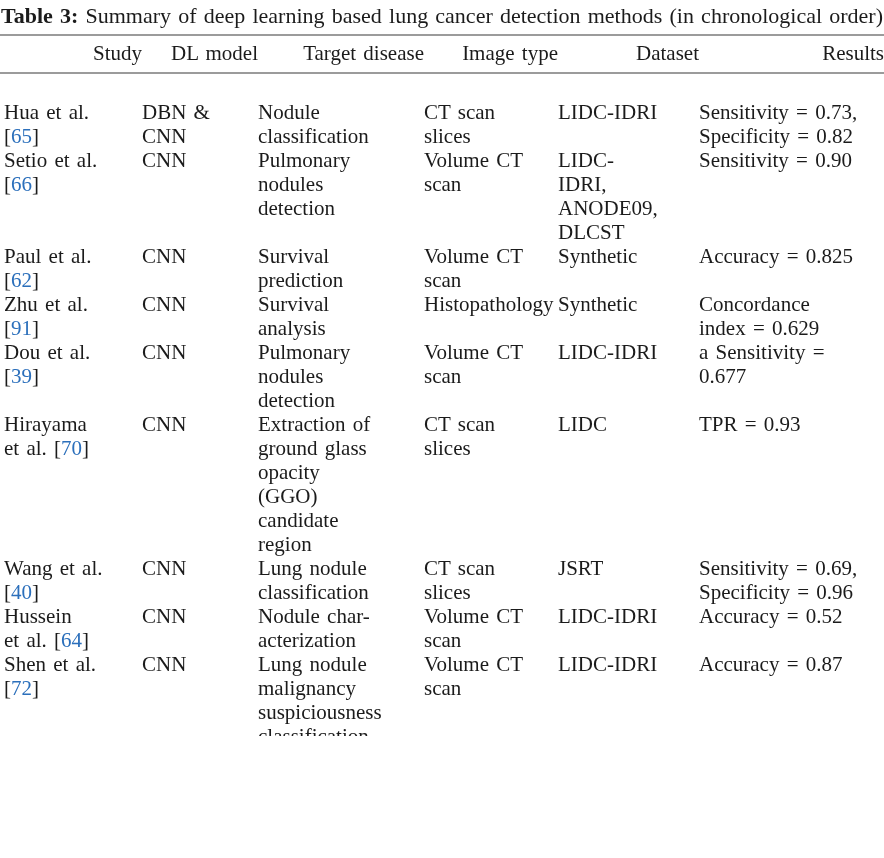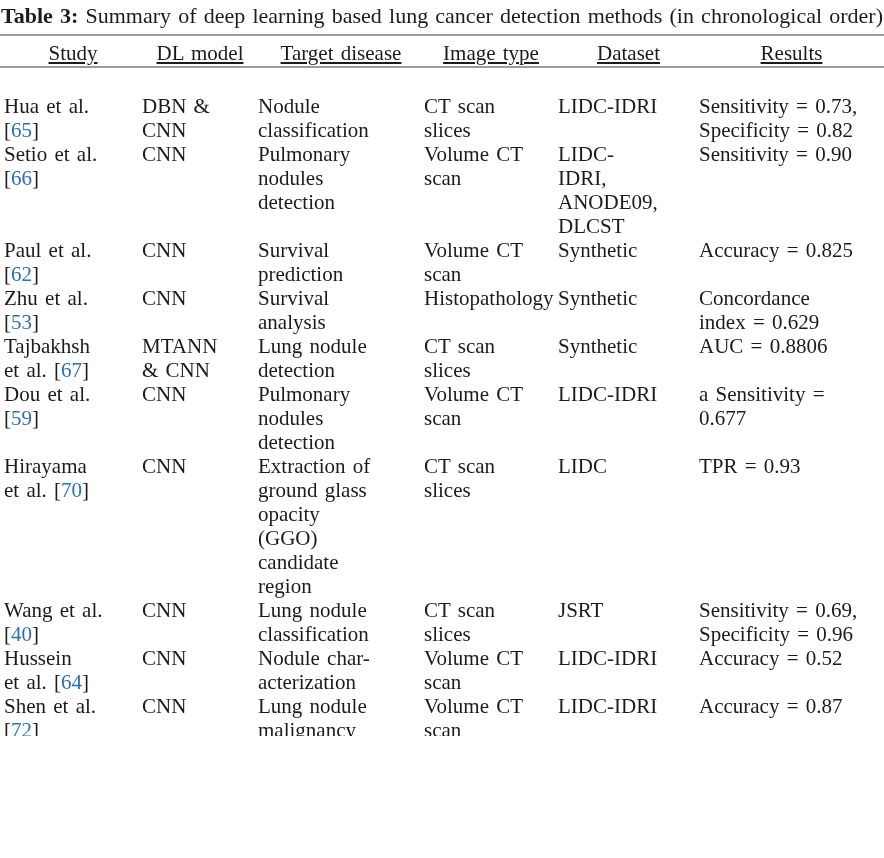--- a/index.html
+++ b/index.html
@@ -35,26 +35,25 @@
     width:884px;
     table-layout:fixed;
     border-collapse:collapse;
     border-top:2px solid var(--rule);
     border-bottom:2px solid var(--rule);
     font-size:21px;
     line-height:24px;
   }
   th{
     font-weight:normal;
-    text-align:center;
+    text-align:right;
     vertical-align:top;
     border-bottom:2px solid var(--rule);
-    padding:5px 0 1px 0;
+    padding:5px 0 7px 0;
     word-spacing:2px;
-    text-decoration:underline;
   }
   td{
     vertical-align:top;
     padding:0;
     word-spacing:2px;
     overflow:visible;
   }
   th:first-child, td:first-child{padding-left:4px;}
   tbody tr:first-child td{padding-top:26px;}
   tbody tr:last-child td{padding-bottom:7px;}
@@ -105,37 +104,29 @@
         </tr>
         <tr>
           <td>Paul et al.<br>[<span class="cite">62</span>]</td>
           <td>CNN</td>
           <td>Survival<br>prediction</td>
           <td>Volume CT<br>scan</td>
           <td>Synthetic</td>
           <td>Accuracy = 0.825</td>
         </tr>
         <tr>
-          <td>Zhu et al.<br>[<span class="cite">53</span>]</td>
+          <td>Zhu et al.<br>[<span class="cite">91</span>]</td>
           <td>CNN</td>
           <td>Survival<br>analysis</td>
           <td>Histopathology</td>
           <td>Synthetic</td>
           <td>Concordance<br>index = 0.629</td>
         </tr>
         <tr>
-          <td>Tajbakhsh<br>et al. [<span class="cite">67</span>]</td>
-          <td>MTANN<br>&amp; CNN</td>
-          <td>Lung nodule<br>detection</td>
-          <td>CT scan<br>slices</td>
-          <td>Synthetic</td>
-          <td>AUC = 0.8806</td>
-        </tr>
-        <tr>
-          <td>Dou et al.<br>[<span class="cite">59</span>]</td>
+          <td>Dou et al.<br>[<span class="cite">39</span>]</td>
           <td>CNN</td>
           <td>Pulmonary<br>nodules<br>detection</td>
           <td>Volume CT<br>scan</td>
           <td>LIDC-IDRI</td>
           <td>a Sensitivity =<br>0.677</td>
         </tr>
         <tr>
           <td>Hirayama<br>et al. [<span class="cite">70</span>]</td>
           <td>CNN</td>
           <td>Extraction of<br>ground glass<br>opacity<br>(GGO)<br>candidate<br>region</td>

